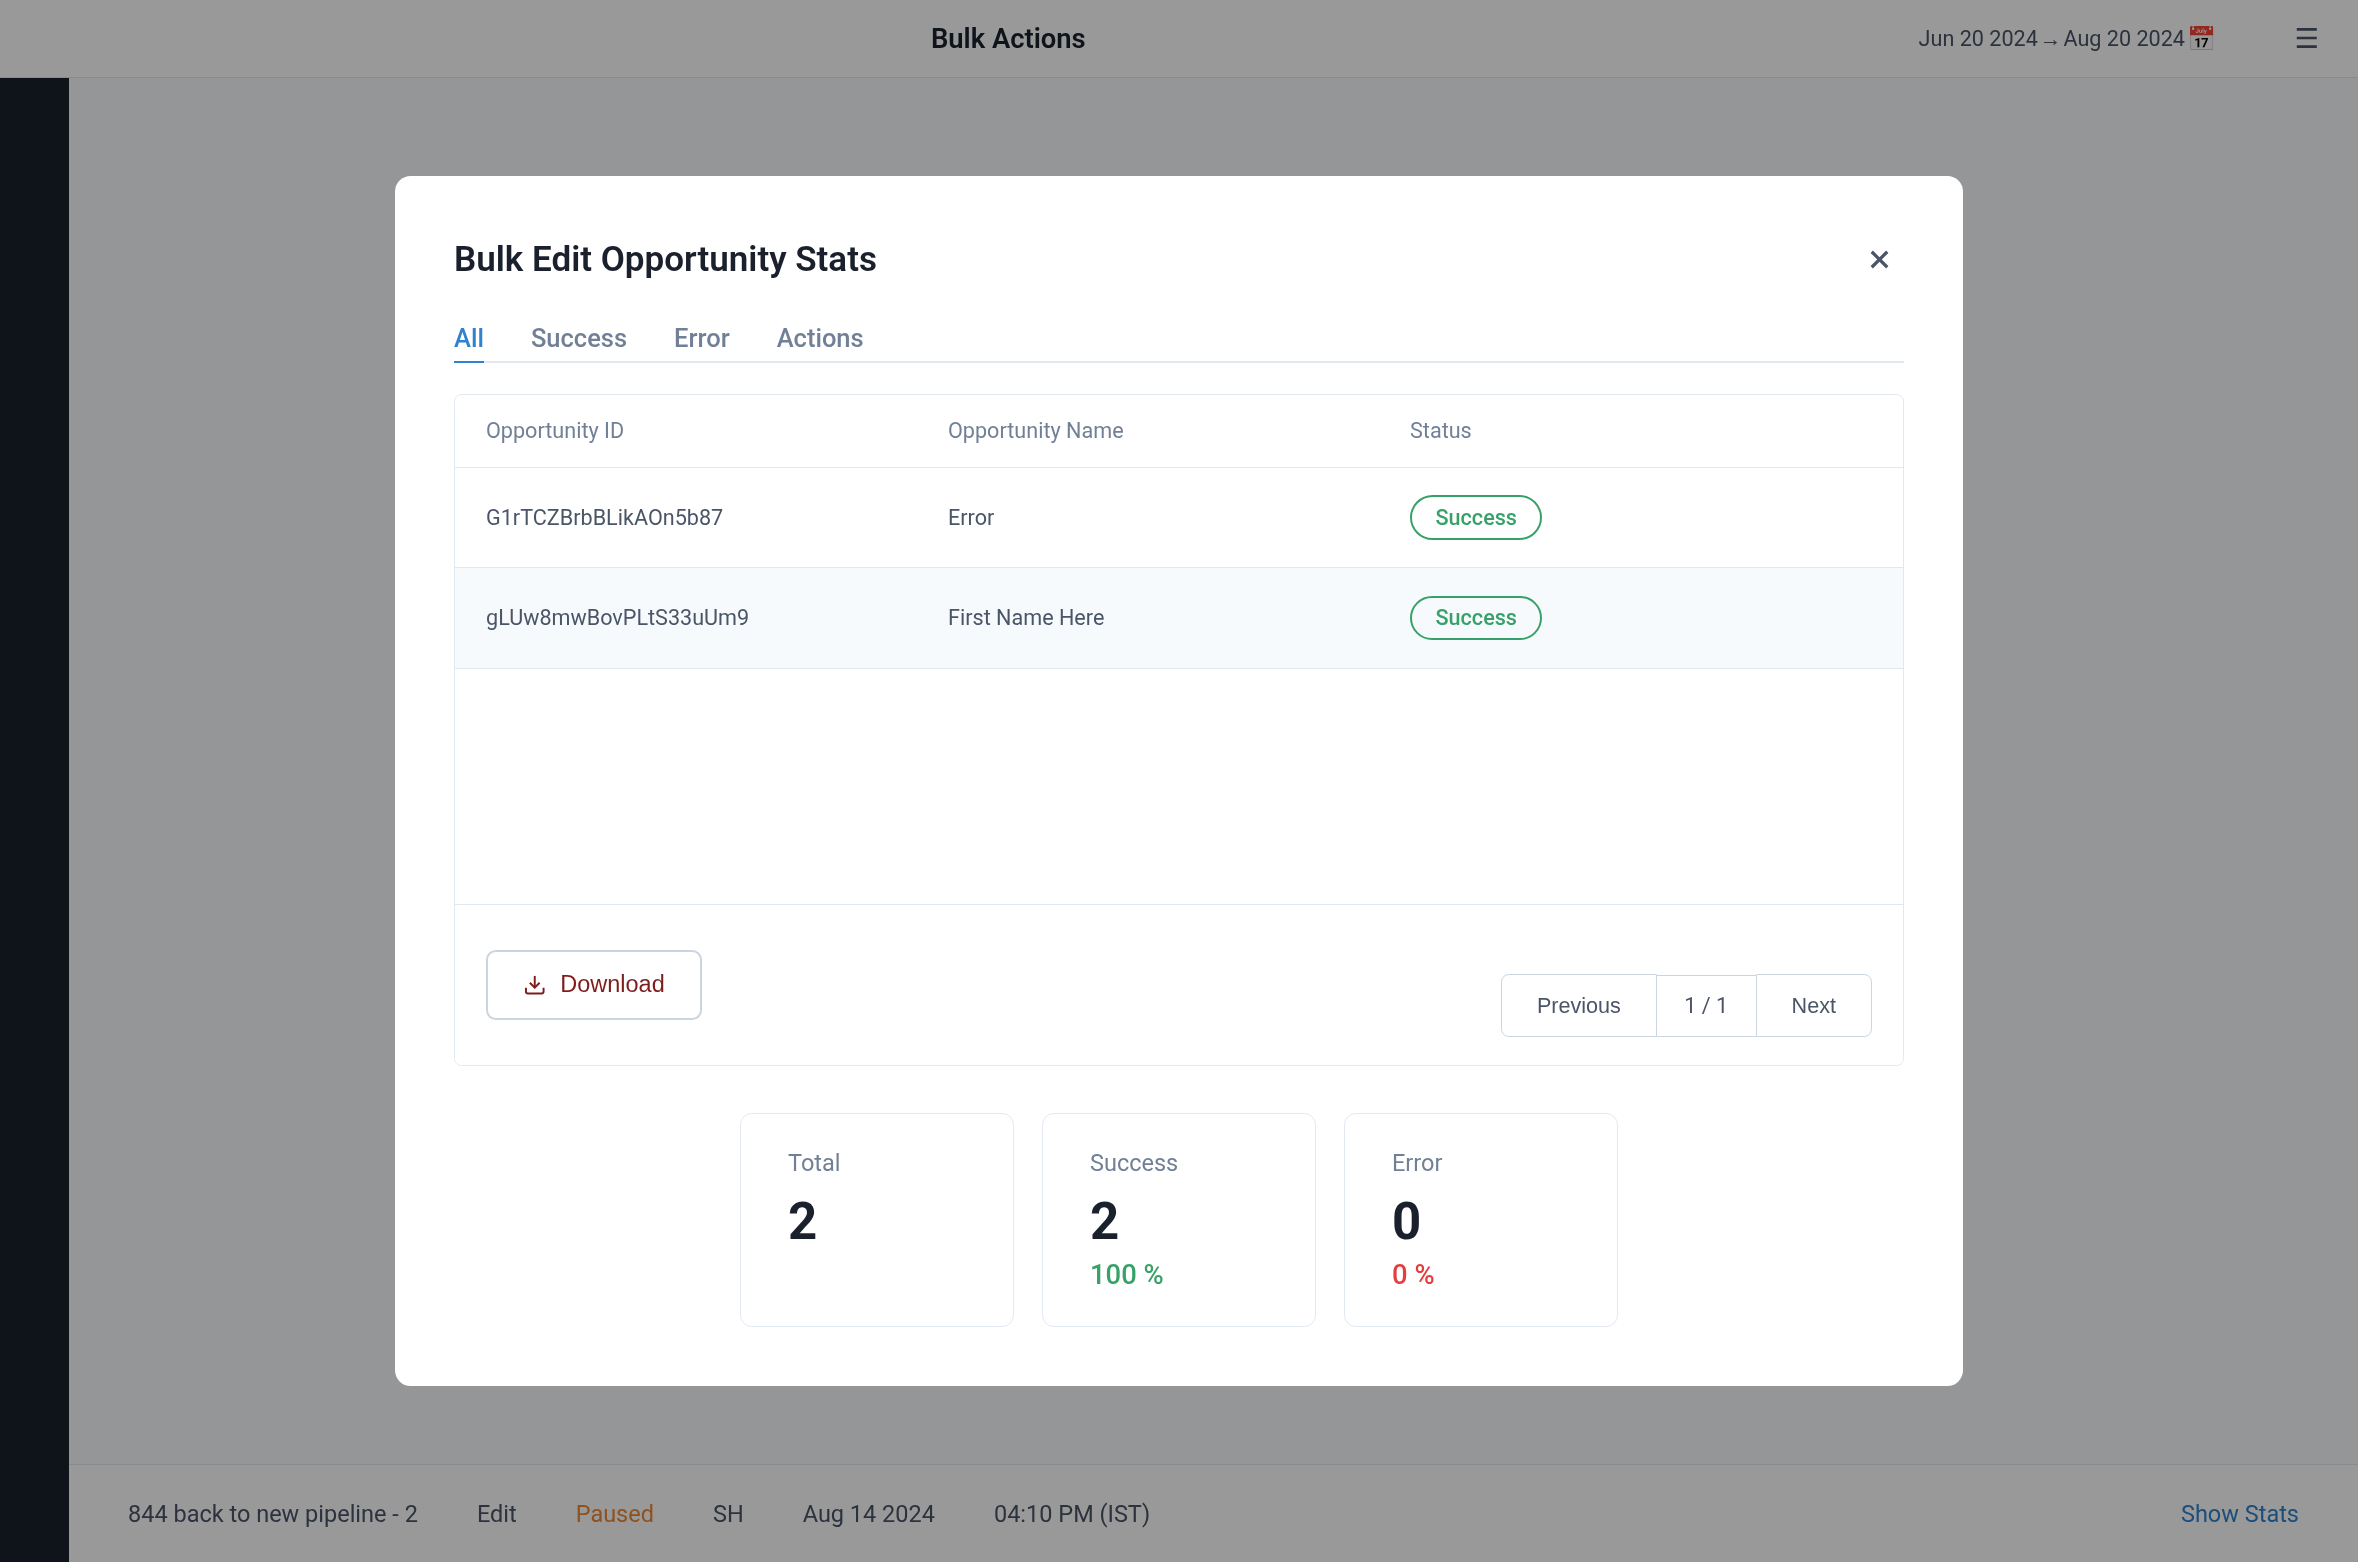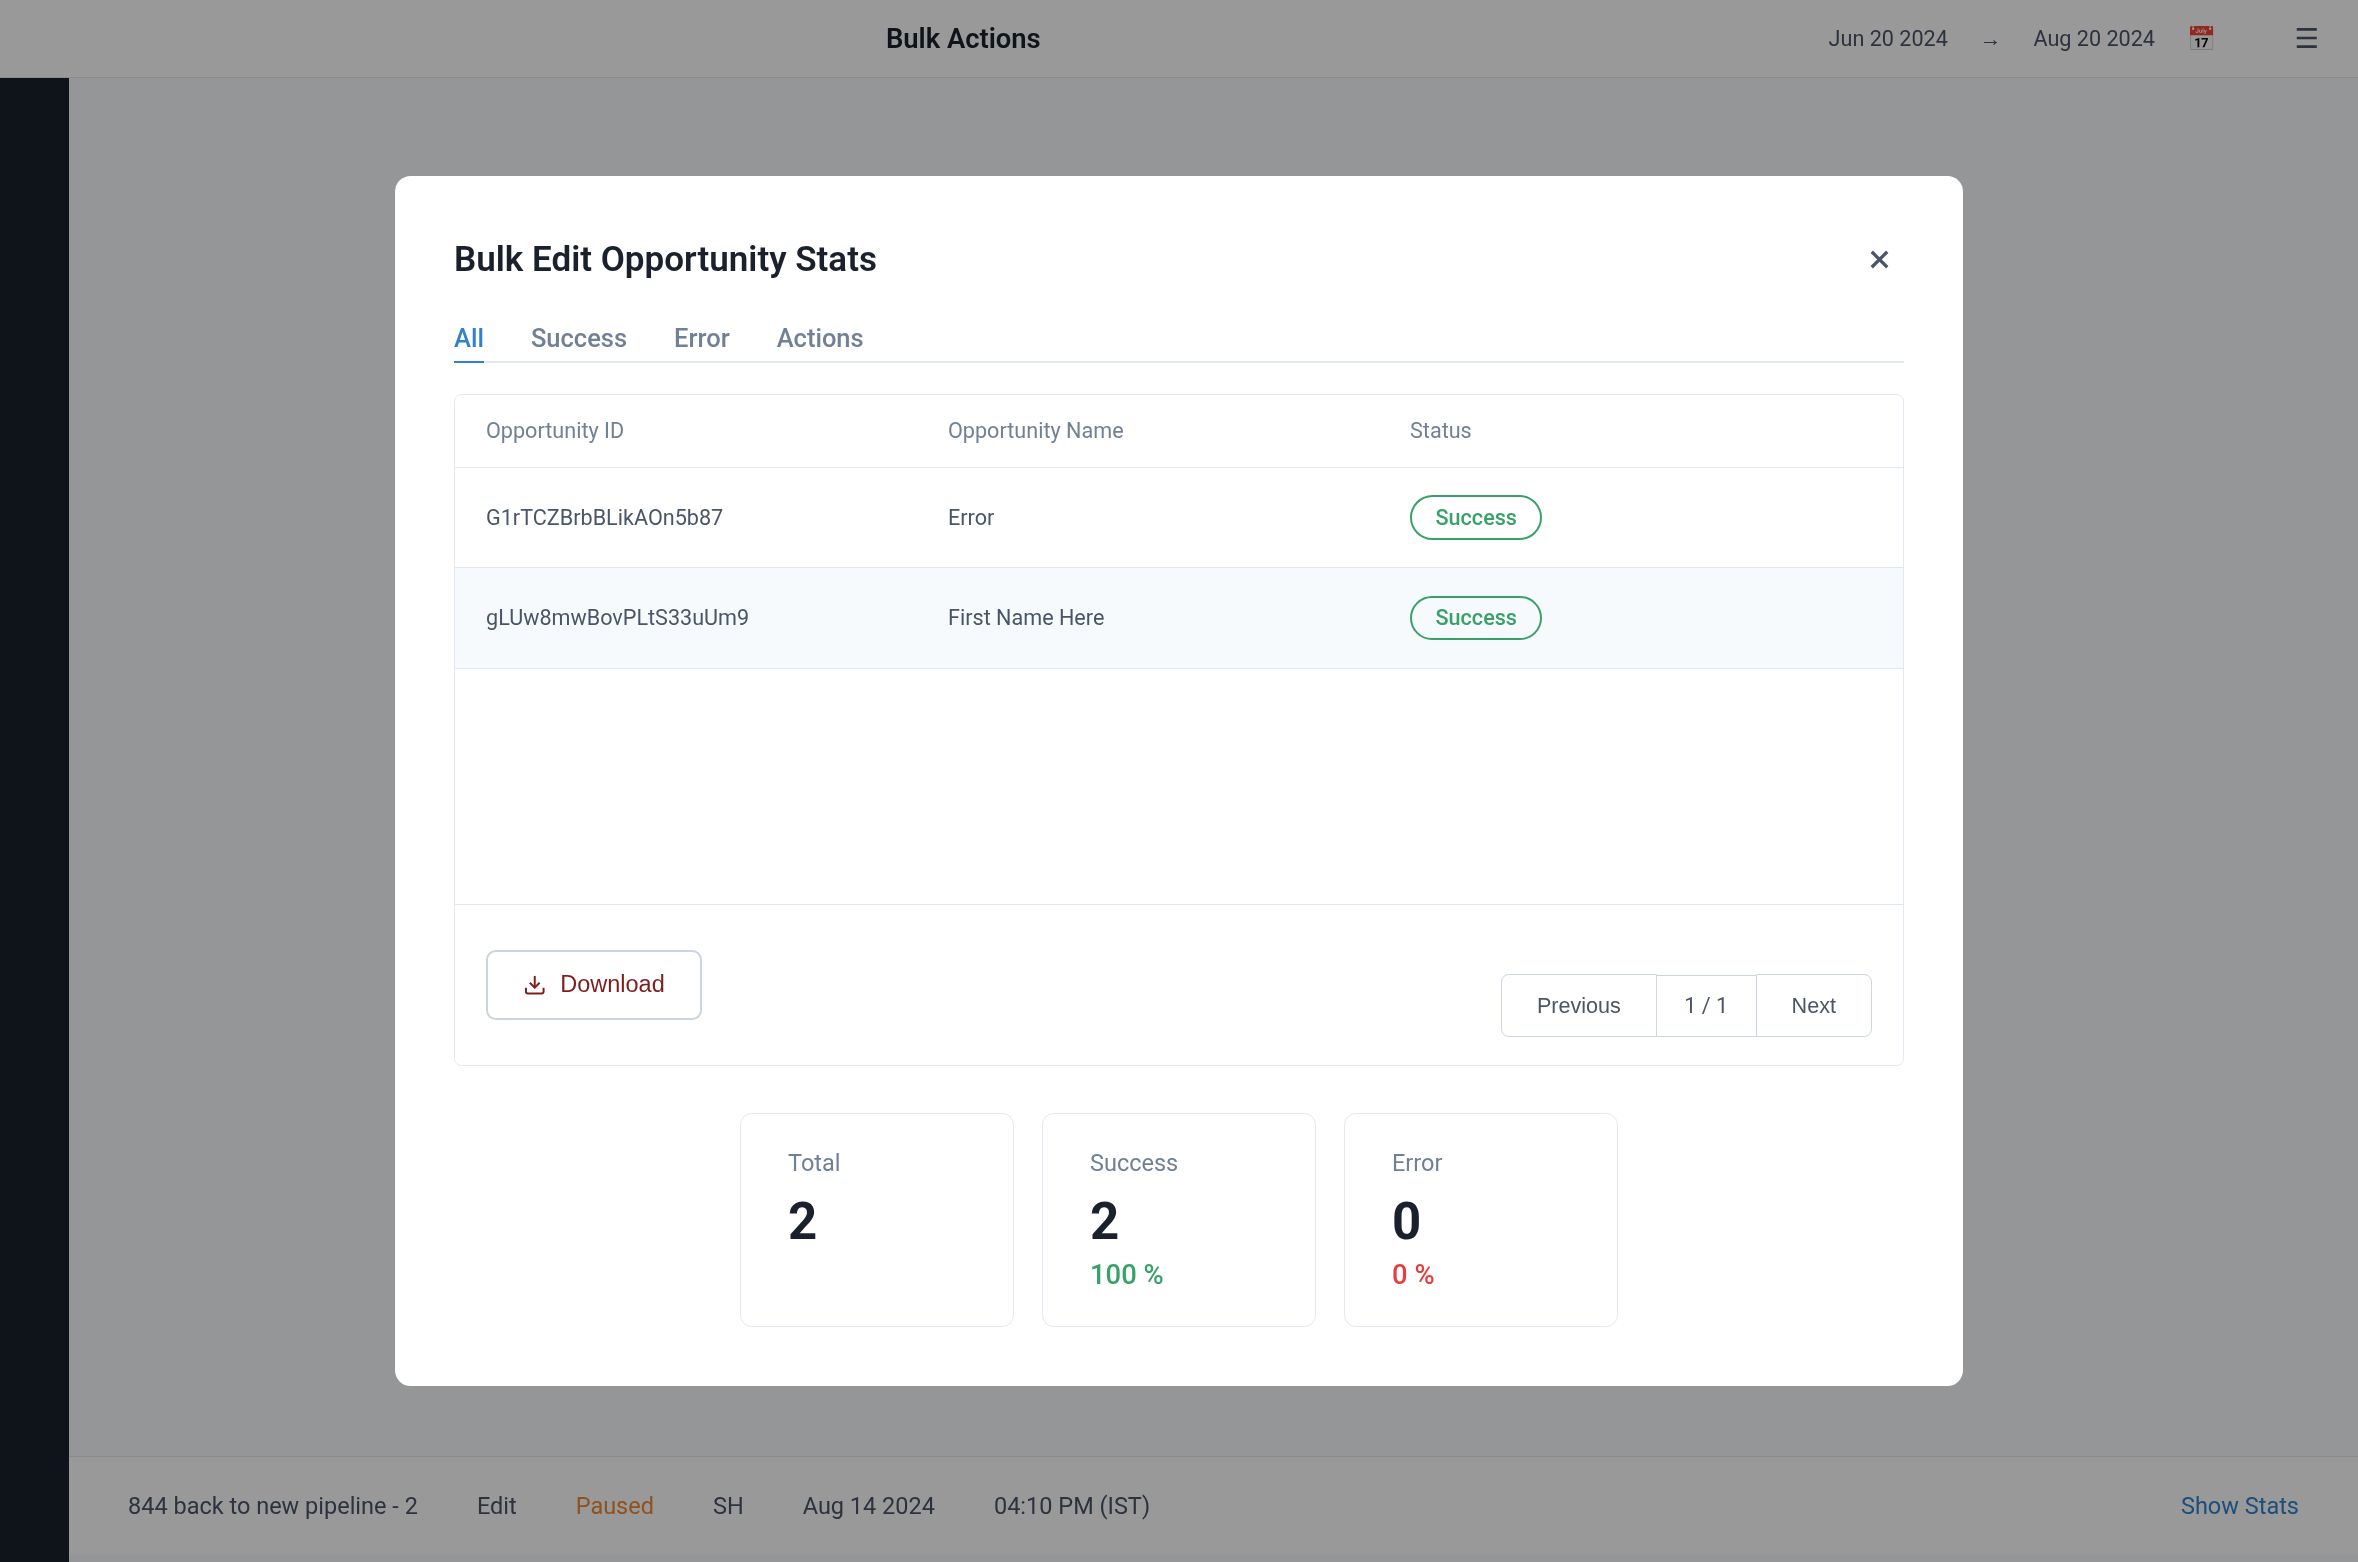--- a/index.html
+++ b/index.html
@@ -38,21 +38,21 @@
       font-size: 27.4px;
       font-weight: 600;
       color: #1a202c;
       flex: 1;
       text-align: center;
     }
 
     .bg-date-range {
       display: flex;
       align-items: center;
-      gap: 32px;
+      gap: 2px;
       font-size: 21.6px;
       color: #4a5568;
     }
 
     .bg-sidebar {
       position: absolute;
       top: 78px;
       left: 0;
       width: 69px;
       bottom: 0;
@@ -64,21 +64,21 @@
       top: 78px;
       left: 69px;
       right: 0;
       bottom: 0;
       background: #f7fafc;
     }
 
     
     .bg-bottom-row {
       position: absolute;
-      bottom: 8px;
+      bottom: 0;
       left: 69px;
       right: 0;
       height: 98px;
       background: #ffffff;
       border-top: 1px solid #e2e8f0;
       display: flex;
       align-items: center;
       padding: 0 59px;
       gap: 59px;
       font-size: 23.5px;

